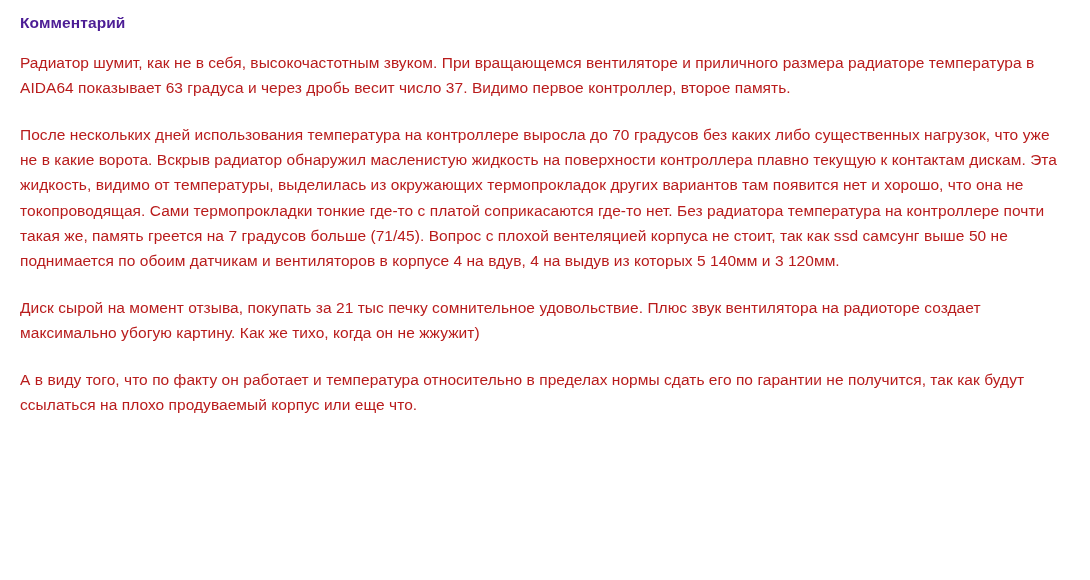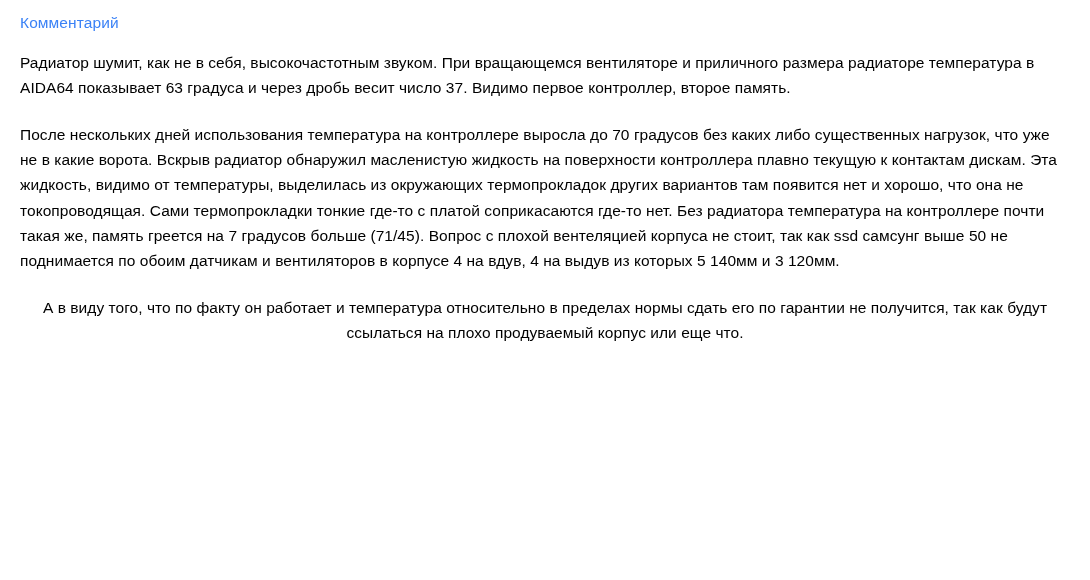--- a/index.html
+++ b/index.html
@@ -13,50 +13,50 @@
     font-family: "Liberation Sans", sans-serif;
     color: #1a1a1a;
     overflow: hidden;
   }
   .review-body {
     padding: 8px 20px 0 20px;
     box-sizing: border-box;
   }
   .section-title {
     font-size: 15.5px;
-    font-weight: normal;
-    color: #3b82f6;
+    font-weight: bold;
+    color: #4c1d95;
     margin: 6px 0 18px 0;
     letter-spacing: 0.1px;
   }
   .paragraph {
     font-size: 15.5px;
     line-height: 1.62;
-    color: #000000;
+    color: #b91c1c;
     margin: 0 0 22px 0;
     letter-spacing: 0.05px;
   }
   .paragraph.sub-label {
     margin-bottom: 26px;
   }
   .paragraph.long-block {
   }
   .paragraph:last-child {
     margin-bottom: 0;
-    text-align: center;
   }
 </style>
 </head>
 <body>
 
 <div class="review-body">
 
   <h2 class="section-title">Комментарий</h2>
 
   <p class="paragraph">Радиатор шумит, как не в себя, высокочастотным звуком. При вращающемся вентиляторе и приличного размера радиаторе температура в AIDA64 показывает 63 градуса и через дробь весит число 37. Видимо первое контроллер, второе память.</p>
 
 
   <p class="paragraph long-block">После нескольких дней использования температура на контроллере выросла до 70 градусов без каких либо существенных нагрузок, что уже не в какие ворота. Вскрыв радиатор обнаружил масленистую жидкость на поверхности контроллера плавно текущую к контактам дискам. Эта жидкость, видимо от температуры, выделилась из окружающих термопрокладок других вариантов там появится нет и хорошо, что она не токопроводящая. Сами термопрокладки тонкие где-то с платой соприкасаются где-то нет. Без радиатора температура на контроллере почти такая же, память греется на 7 градусов больше (71/45). Вопрос с плохой вентеляцией корпуса не стоит, так как ssd самсунг выше 50 не поднимается по обоим датчикам и вентиляторов в корпусе 4 на вдув, 4 на выдув из которых 5 140мм и 3 120мм.</p>
 
+  <p class="paragraph">Диск сырой на момент отзыва, покупать за 21 тыс печку сомнительное удовольствие. Плюс звук вентилятора на радиоторе создает максимально убогую картину. Как же тихо, когда он не жжужит)</p>
 
   <p class="paragraph">А в виду того, что по факту он работает и температура относительно в пределах нормы сдать его по гарантии не получится, так как будут ссылаться на плохо продуваемый корпус или еще что.</p>
 
 </div>
 
 </body></html>

